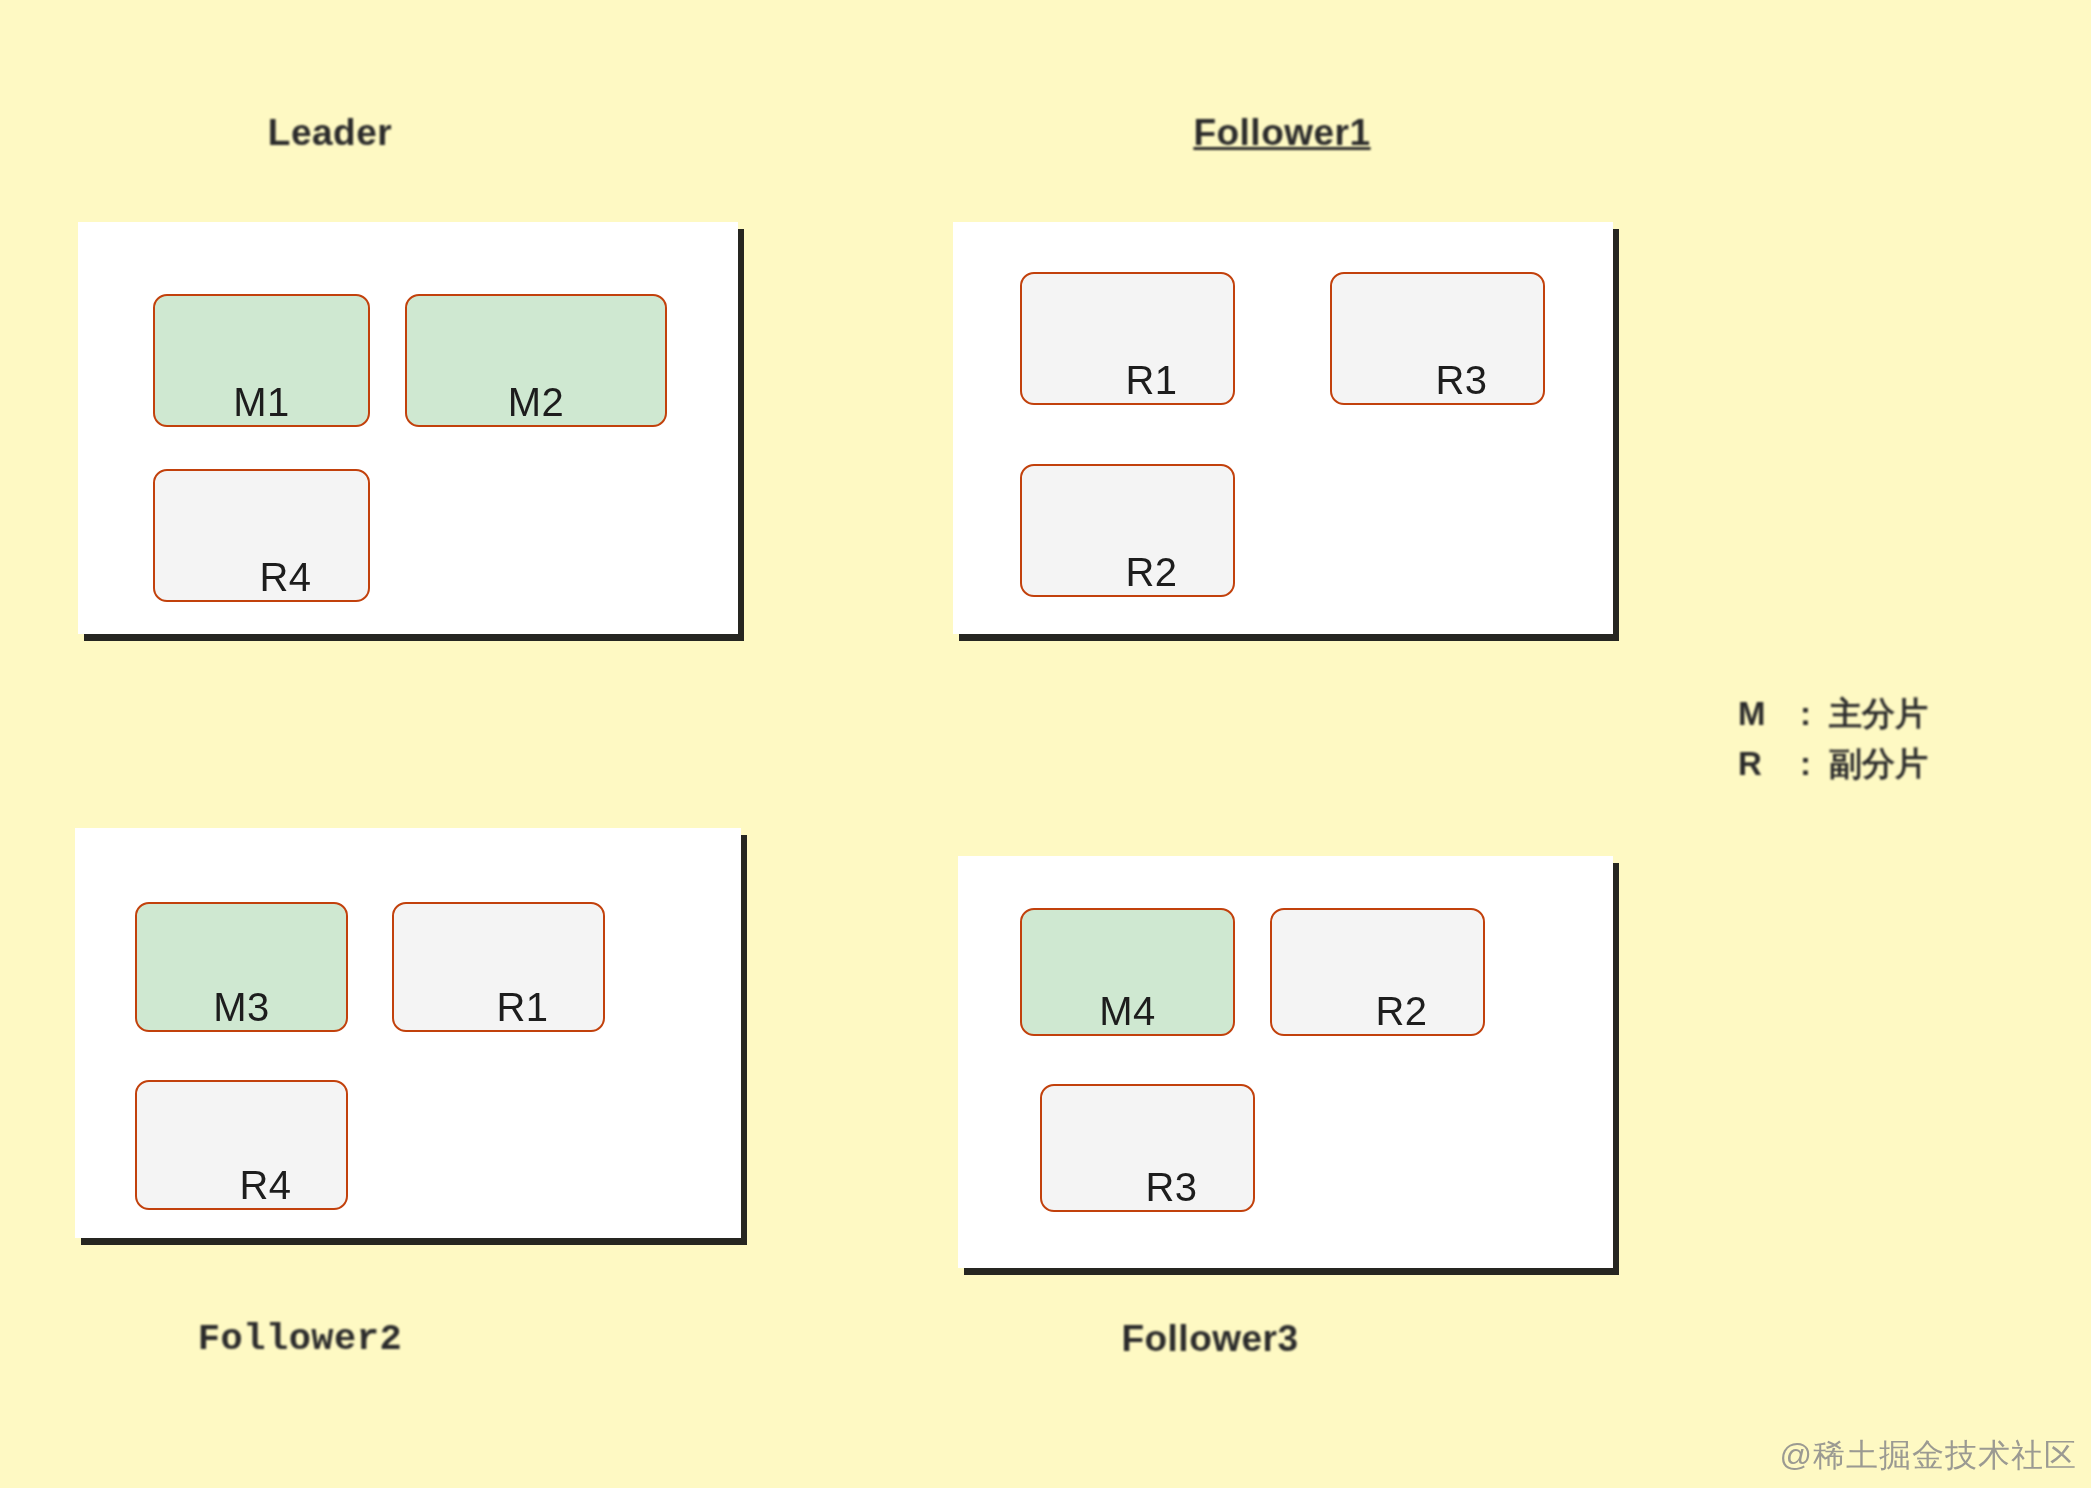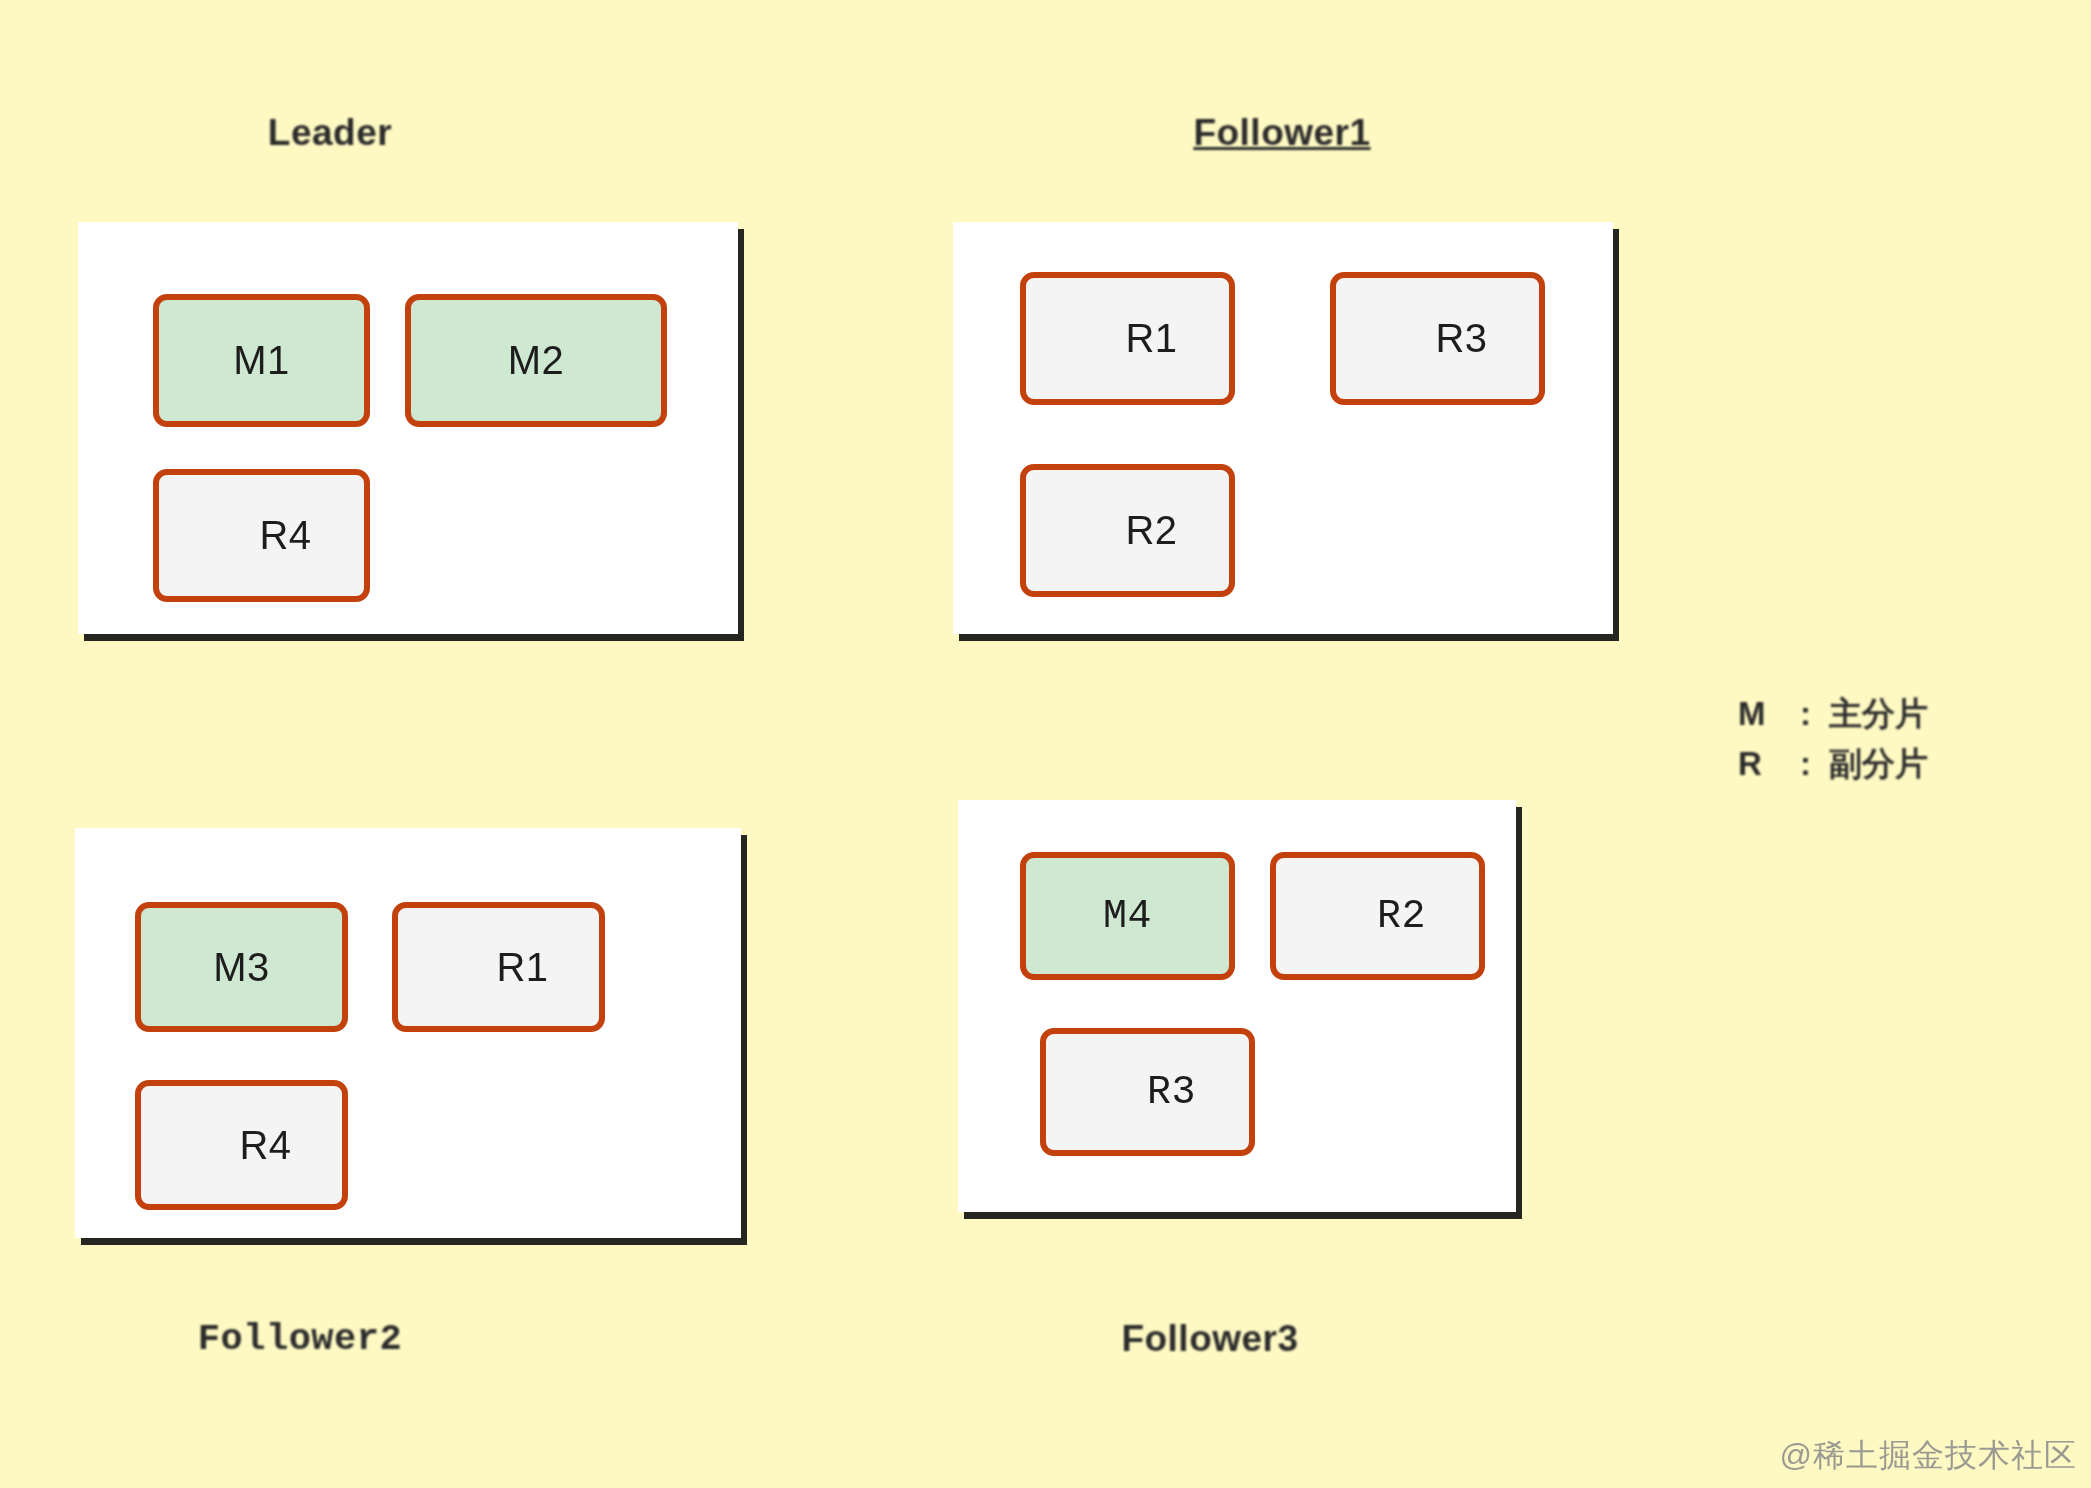--- a/index.html
+++ b/index.html
@@ -39,24 +39,24 @@
     letter-spacing: 0.5px;
     text-align: center;
     white-space: nowrap;
     filter: blur(0.9px);
   }
 
   
   .shard {
     position: absolute;
     box-sizing: border-box;
-    border: 6px solid #c2410c;
+    border: 2px solid #c2410c;
     border-radius: 14px;
     display: flex;
-    align-items: center;
+    align-items: flex-end;
     justify-content: center;
     font-size: 40px;
     color: #1d1d1d;
     letter-spacing: 0.5px;
   }
   .shard.primary { background: #cfe8d1; }
   .shard.replica { background: #f4f4f4; padding-left: 48px; }
 
   
   .legend {
@@ -131,21 +131,21 @@
     <div class="shard replica" style="left:315px; top:72px; width:213px; height:130px;">
       <span>R1</span>
     </div>
     <div class="shard replica" style="left:58px; top:250px; width:213px; height:130px;">
       <span>R4</span>
     </div>
   </div>
 
   <div class="node-title" style="left:130px; top:1318px; width:340px;font-family:Liberation Mono, monospace;">Follower2</div>
 
-  <div class="node" style="left:958px; top:800px; width:558px; height:412px;font-family:Liberation Mono, monospace;">
+  <div class="node" style="left:958px; top:856px; width:655px; height:412px;">
     <div class="shard primary" style="left:60px; top:50px; width:215px; height:128px;">
       <span>M4</span>
     </div>
     <div class="shard replica" style="left:310px; top:50px; width:215px; height:128px;">
       <span>R2</span>
     </div>
     <div class="shard replica" style="left:80px; top:226px; width:215px; height:128px;">
       <span>R3</span>
     </div>
   </div>

